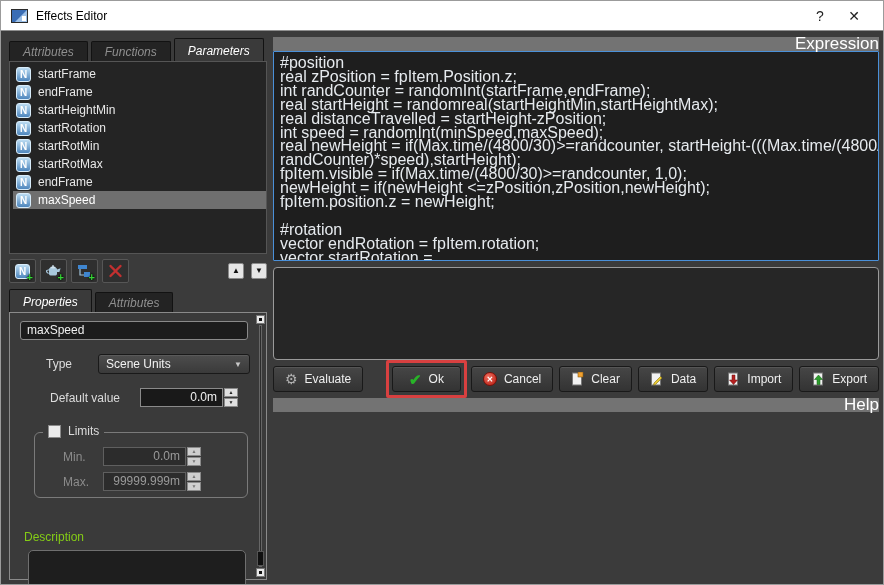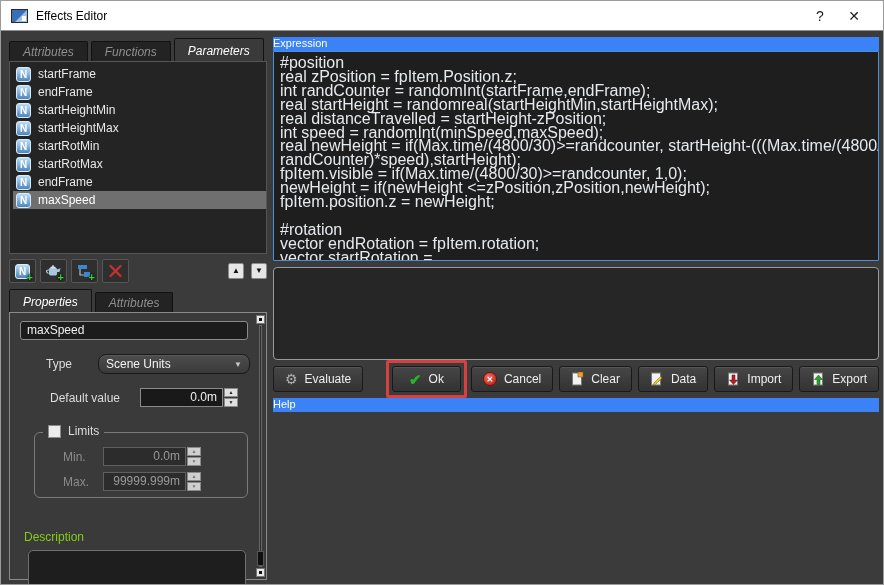--- a/index.html
+++ b/index.html
@@ -33,21 +33,21 @@
   .arrow-btn { width:16px; height:16px; background:#e6e6e6; border:1px solid #8a8a8a; border-radius:2px; color:#111; font-size:8px; line-height:14px; text-align:center; margin-left:3px; }
 
   .sub-tabs { margin-top:6px; }
 
   
   .props-panel { position:relative; margin-top:0; height:268px; border:1px solid #8a8a8a; background:#3a3a3a; padding:8px 16px 0 10px; }
   .name-input { width:228px; height:19px; background:#1c1c1c; border:1px solid #8a8a8a; border-radius:3px; color:#f0f0f0; padding:0 6px; line-height:17px; }
   .prop-row { display:flex; align-items:center; margin-top:14px; }
   .lbl { color:#dcdcdc; }
   .lbl-type { margin-left:26px; width:52px; }
-  .dropdown { width:152px; height:20px; background:linear-gradient(#4d4d4d,#3a3a3a); border:1px solid #191919; border-radius:8px; display:flex; align-items:center; padding:0 7px; color:#f2f2f2; box-shadow:inset 0 1px 0 rgba(255,255,255,.08); }
+  .dropdown { width:152px; height:20px; background:linear-gradient(#4d4d4d,#3a3a3a); border:1px solid #191919; border-radius:3px; display:flex; align-items:center; padding:0 7px; color:#f2f2f2; box-shadow:inset 0 1px 0 rgba(255,255,255,.08); }
   .dropdown .dd-arrow { margin-left:auto; font-size:8px; color:#c8c8c8; }
   .lbl-default { margin-left:30px; width:90px; }
   .spin-wrap { display:flex; align-items:stretch; height:19px; }
   .spin-value { width:83px; background:#191919; border:1px solid #8a8a8a; color:#f0f0f0; text-align:right; padding:0 5px; line-height:17px; }
   .spinner { width:14px; display:flex; flex-direction:column; margin-left:1px; }
   .spinner span { flex:1; background:#e0e0e0; border:1px solid #8a8a8a; color:#222; font-size:5px; line-height:7px; text-align:center; }
   .spinner span + span { margin-top:1px; }
 
   .limits-group { position:relative; margin:25px 2px 0 14px; height:66px; border:1px solid #7a7a7a; border-radius:6px; padding-top:8px; }
   .limits-legend { position:absolute; top:-9px; left:8px; background:#3a3a3a; padding:0 5px; display:flex; align-items:center; gap:7px; }
@@ -64,21 +64,21 @@
   .v-scrollbar { position:absolute; right:1px; top:2px; bottom:2px; width:9px; }
   .v-scrollbar .cap { position:absolute; left:0; width:9px; height:9px; background:#e8e8e8; border:1px solid #777; }
   .v-scrollbar .cap::after { content:""; position:absolute; left:2px; top:2px; width:3px; height:3px; background:#111; }
   .v-scrollbar .cap.top { top:0; }
   .v-scrollbar .cap.bottom { bottom:0; }
   .v-scrollbar .track { position:absolute; left:3px; top:10px; bottom:10px; width:3px; background:#2c2c2c; border:1px solid #666; }
   .v-scrollbar .thumb { position:absolute; left:1px; bottom:11px; width:7px; height:15px; background:#101010; border:1px solid #555; }
 
   
   .right-col { position:absolute; left:272px; top:36px; width:606px; }
-  .group-header { height:14px; background:#3b82f6; color:#fff; font-size:11px; text-align:left; line-height:13px; }
+  .group-header { height:14px; background:#737373; color:#fff; font-size:17px; text-align:right; line-height:13px; }
   .code-box { margin-top:0; height:210px; background:#1e1e1e; border:1px solid #4a90d9; border-radius:1px; padding:4px 6px; color:#e6eaee; font-size:16px; line-height:13.9px; white-space:pre; overflow:hidden; font-family:"Liberation Sans", sans-serif; }
   .output-box { margin-top:6px; height:93px; background:#262626; border:1px solid #9a9a9a; border-radius:4px; }
 
   .btn-row { margin-top:6px; height:26px; display:flex; align-items:center; }
   .btn { height:26px; background:linear-gradient(#464646,#333333); border:1px solid #191919; border-radius:3px; box-shadow:inset 0 1px 0 rgba(255,255,255,.09); color:#efefef; display:flex; align-items:center; gap:7px; padding:0 11px; font-size:12px; white-space:nowrap; }
   .btn + .btn { margin-left:6px; }
   .btn-row .flex-sp { flex:1; }
   .ok-annotation { border:3px solid #d84040; border-radius:2px; padding:3px; margin:0 4px; }
   .gear-glyph { color:#b0b0b0; font-size:14px; line-height:14px; }
   .check-glyph { color:#28b428; font-size:15px; font-weight:bold; line-height:15px; }
@@ -114,21 +114,21 @@
       <div class="param-row">
         <span class="n-icon">N</span>
         <span>endFrame</span>
       </div>
       <div class="param-row">
         <span class="n-icon">N</span>
         <span>startHeightMin</span>
       </div>
       <div class="param-row">
         <span class="n-icon">N</span>
-        <span>startHeightMax</span>
+        <span>startRotation</span>
       </div>
       <div class="param-row">
         <span class="n-icon">N</span>
         <span>startRotMin</span>
       </div>
       <div class="param-row">
         <span class="n-icon">N</span>
         <span>startRotMax</span>
       </div>
       <div class="param-row">

